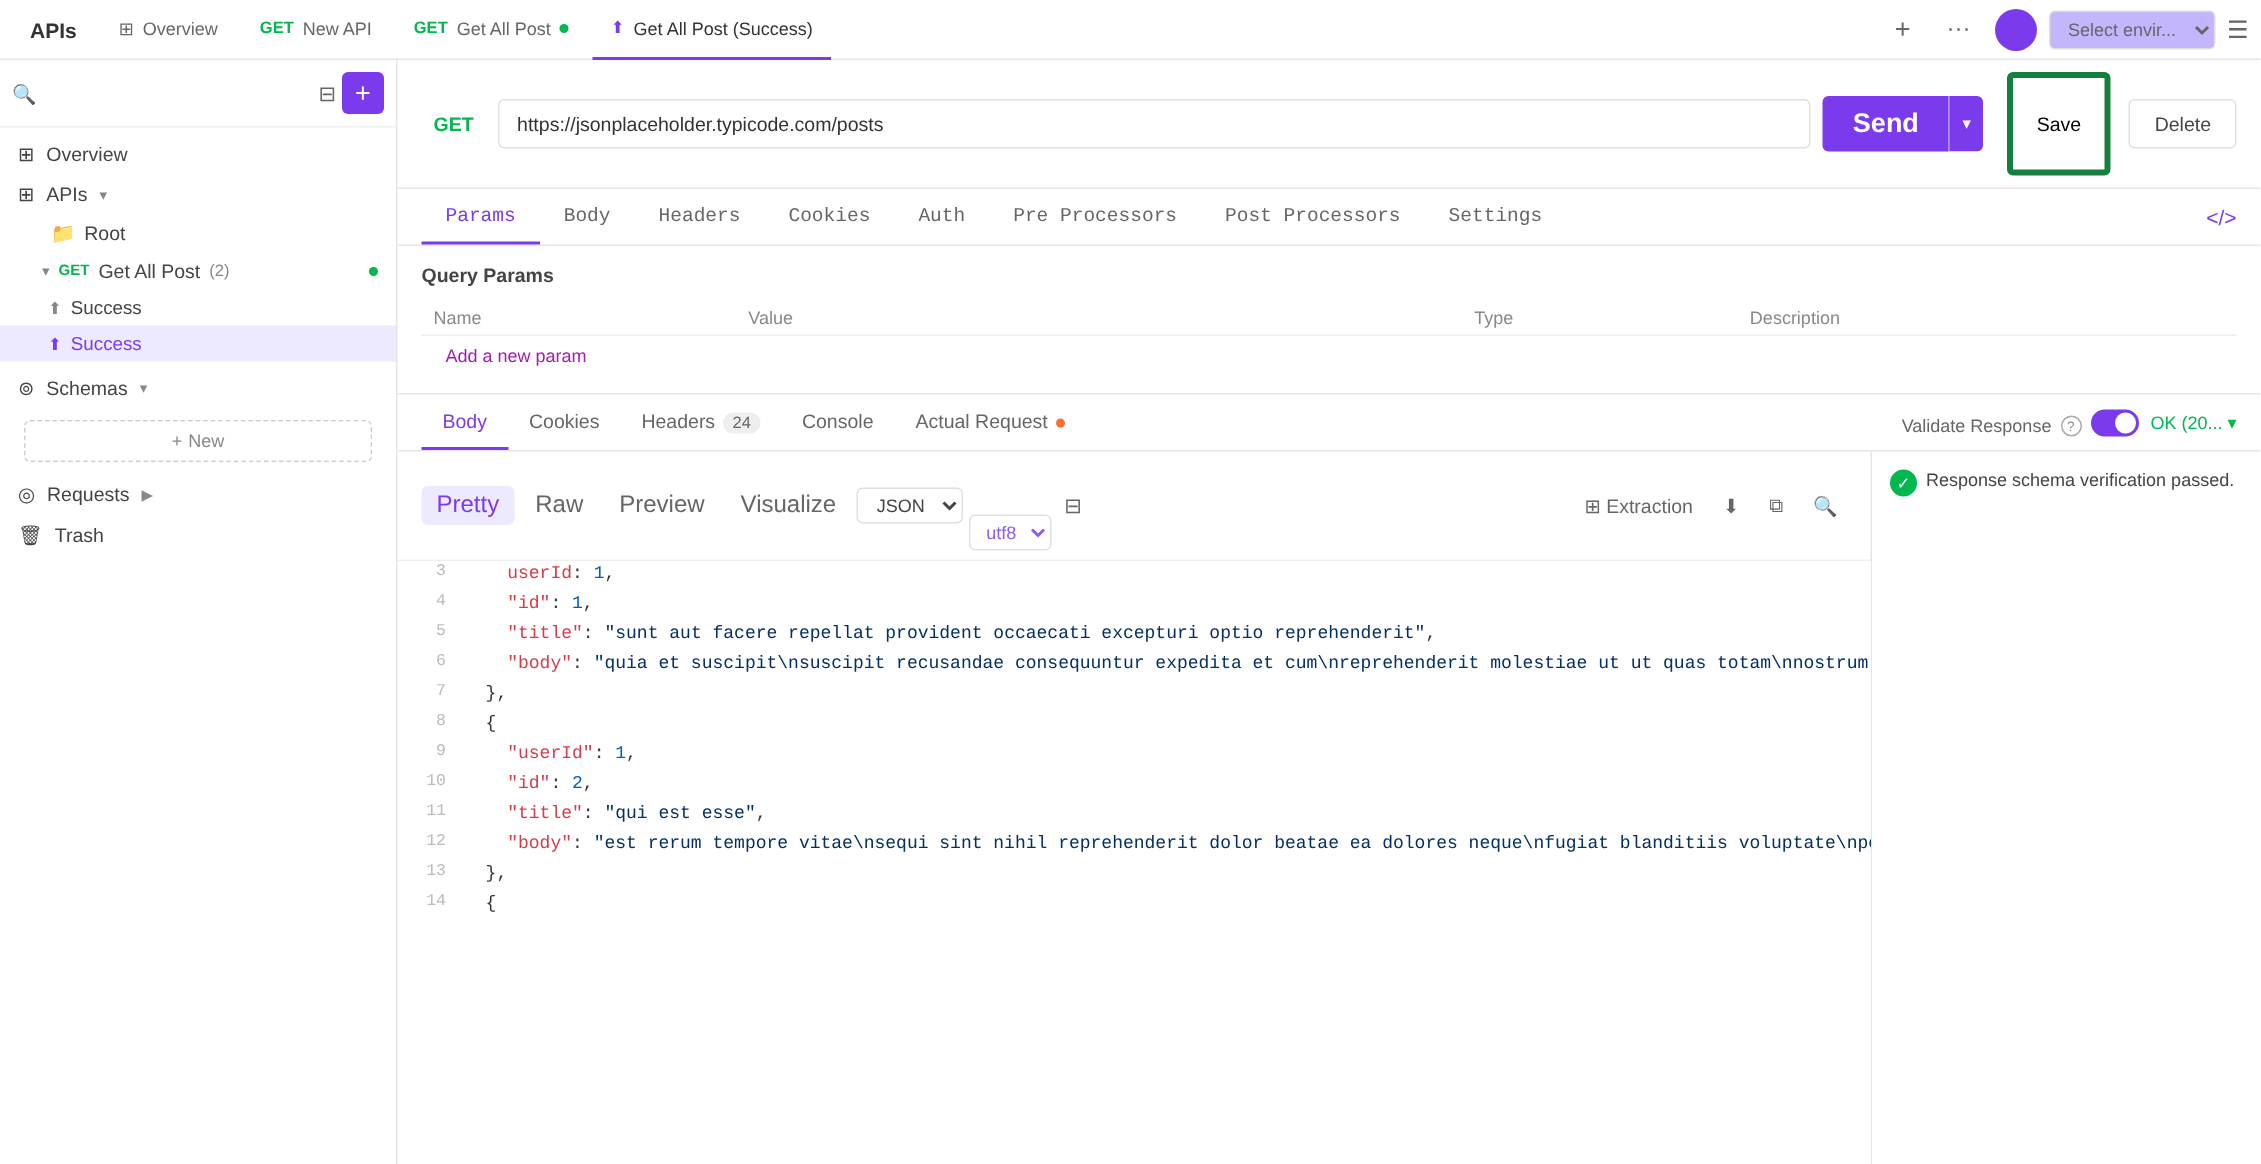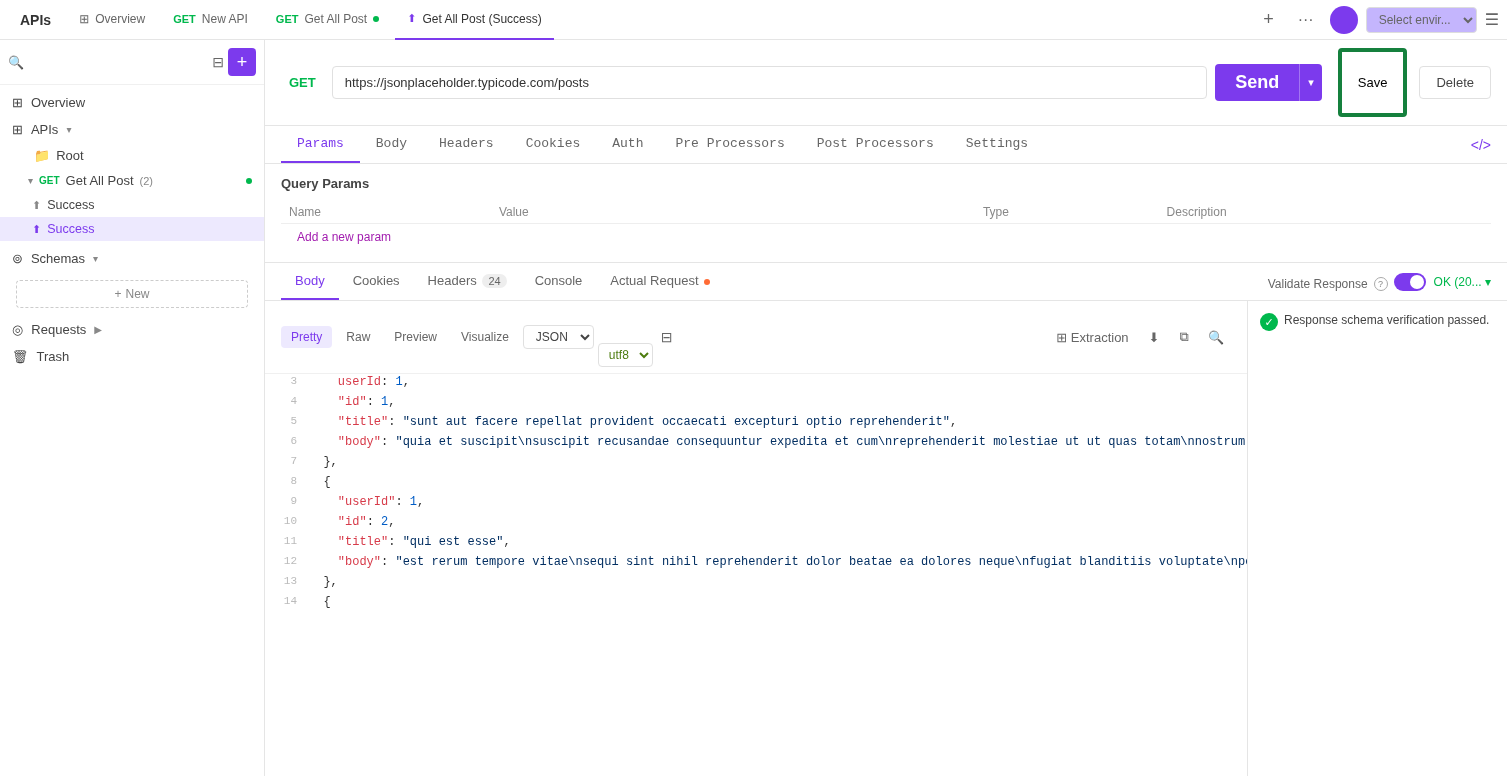--- a/index.html
+++ b/index.html
@@ -84,24 +84,24 @@
     .badge-count { background: #eee; border-radius: 8px; padding: 1px 6px; font-size: 11px; color: #666; margin-left: 2px; }
     .orange-dot { display: inline-block; width: 6px; height: 6px; border-radius: 50%; background: #ff6b35; margin-left: 2px; vertical-align: middle; }
     .bottom-actions { margin-left: auto; display: flex; align-items: center; gap: 8px; }
     .validate-toggle { display: flex; align-items: flex-end; gap: 6px; font-size: 12px; color: #666; }
     .toggle { width: 32px; height: 18px; background: #7c3aed; border-radius: 9px; cursor: pointer; display: flex; align-items: center; padding: 2px; }
     .toggle-knob { width: 14px; height: 14px; background: #fff; border-radius: 50%; margin-left: auto; }
     .ok-badge { font-size: 12px; color: #00b84d; font-weight: 500; cursor: pointer; }
 
     
     .format-bar { display: flex; align-items: center; padding: 6px 16px; gap: 4px; border-bottom: 1px solid #f0f0f0; flex-shrink: 0; }
-    .fmt-tab { padding: 4px 10px; font-size: 12px; color: #666; cursor: pointer; border-radius: 4px; }
+    .fmt-tab { padding: 4px 10px; font-size: 16px; color: #666; cursor: pointer; border-radius: 4px; }
     .fmt-tab.active { background: #ede9fe; color: #7c3aed; font-weight: 500; }
     .fmt-select { border: 1px solid #e0e0e0; border-radius: 4px; padding: 3px 8px; font-size: 12px; color: #444; cursor: pointer; background: #fff; }
-    .fmt-select-sm { border: 1px solid #e0e0e0; border-radius: 4px; padding: 3px 6px; font-size: 12px; color: #4d7c0f; cursor: pointer; background: #fff; margin-top: 36px; }
+    .fmt-select-sm { border: 1px solid #e0e0e0; border-radius: 4px; padding: 3px 6px; font-size: 12px; color: #8b5cf6; cursor: pointer; background: #fff; margin-top: 36px; }
     .fmt-icon { cursor: pointer; color: #666; font-size: 14px; padding: 2px 4px; }
     .fmt-actions { margin-left: auto; display: flex; align-items: center; gap: 8px; }
     .fmt-action-btn { background: none; border: none; cursor: pointer; color: #666; font-size: 13px; padding: 2px 6px; }
 
     
     .response-status { display: flex; align-items: center; gap: 16px; font-size: 12px; padding: 4px 16px; }
     .status-200 { color: #00b84d; font-weight: 600; }
     .status-ms { color: #888; }
     .status-size { color: #888; }
 

